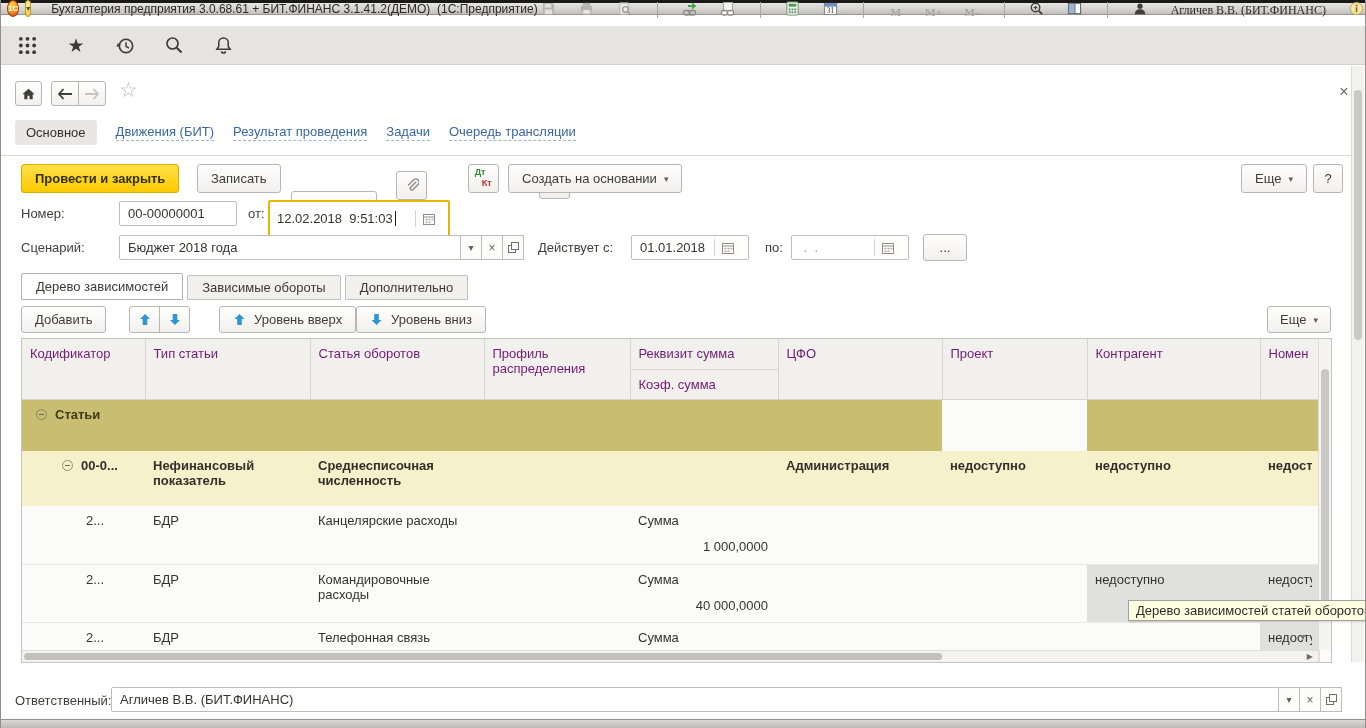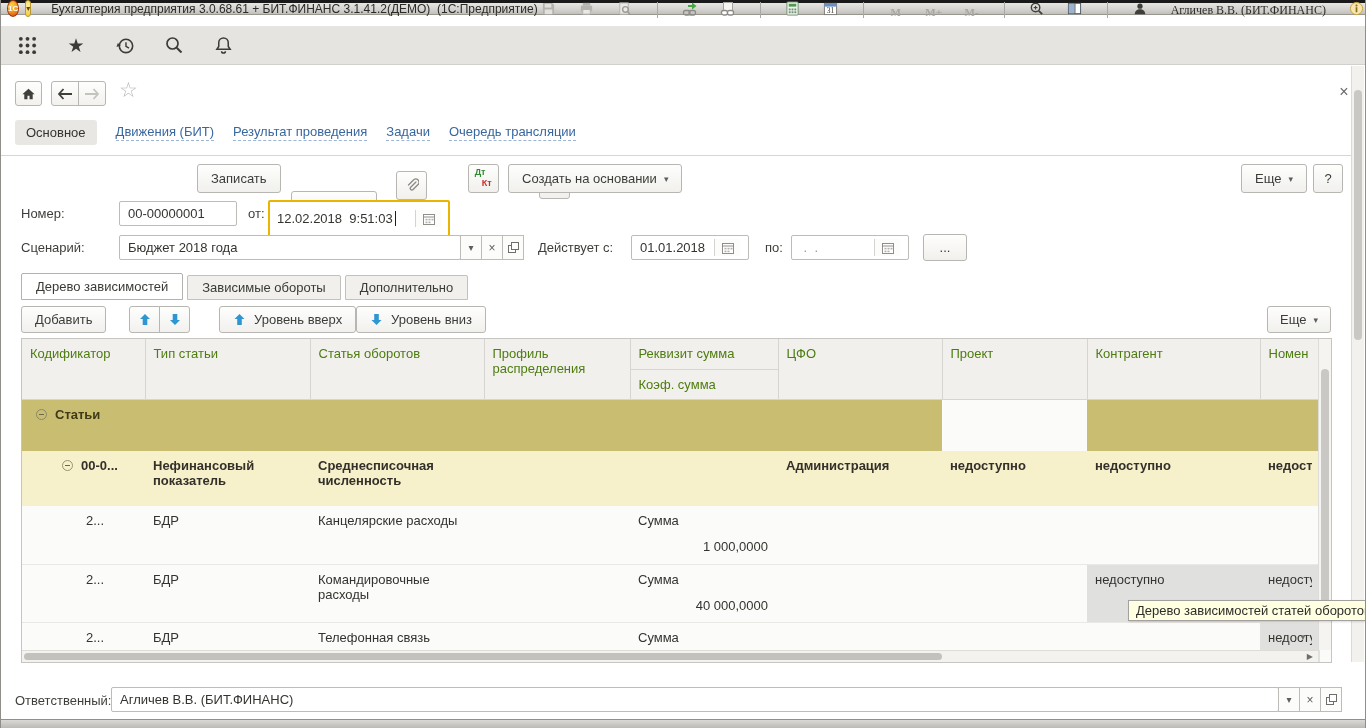--- a/index.html
+++ b/index.html
@@ -97,21 +97,21 @@
   .arrow-svg { display:block; }
 
   
   .grid-wrap {
     position:absolute; left:20px; top:273px; width:1311px; height:325px;
     border:1px solid #c6c5c1; overflow:hidden; background:#fbfbfa;
   }
   table.grid { border-collapse:collapse; table-layout:fixed; width:1298px; }
   table.grid th {
     background:#f1f0ed; border:1px solid #d6d5d1; border-top:none;
-    font-weight:normal; text-align:left; vertical-align:top; padding:7px 8px; color:#4d7c0f; height:30px;
+    font-weight:normal; text-align:left; vertical-align:top; padding:7px 8px; color:#701a75; height:30px;
   }
   table.grid th:first-child { border-left:none; }
   table.grid td {
     vertical-align:top; padding:7px 8px; height:58px; overflow:hidden; white-space:normal;
     border-bottom:1px solid #e9e8e4; color:#33332f;
   }
   tr.r-group td { background:#c9bd72; height:52px; font-weight:bold; color:#3f3a18; border-bottom:none; }
   tr.r-group td.cell-white { background:#fbfbfa; }
   tr.r-sub td { background:#f6f0cb; height:55px; font-weight:bold; color:#33302a; border-bottom:none; }
   td.cell-disabled { background:#e0e0de; color:#a4a3a0; }
@@ -332,20 +332,23 @@
   <div class="abs" style="left:14px; top:55px; display:flex; align-items:center; gap:19px;">
     <span class="navlink-active">Основное</span>
     <span class="navlink">Движения (БИТ)</span>
     <span class="navlink">Результат проведения</span>
     <span class="navlink">Задачи</span>
     <span class="navlink">Очередь трансляции</span>
   </div>
   <div class="abs" style="left:0; top:90px; width:1352px; height:1px; background:#d7d6d2;"></div>
 
   
+  <div class="abs btn btn-yellow" style="left:20px; top:99px;">
+      <span>Провести и закрыть</span>
+    </div>
   <div class="abs btn" style="left:196px; top:99px;">
       <span>Записать</span>
     </div>
   <div class="abs btn" style="left:290px; top:99px;margin-top:27px;">
       <span>Провести</span>
     </div>
   <div class="abs btn btn-sq" style="left:395px; top:99px;">
     <svg width="14" height="16" viewBox="0 0 16 17">
         <path d="M12.5 5l-6 6a1.9 1.9 0 0 0 2.7 2.7l6-6A3.7 3.7 0 0 0 10 2.5L4 8.5" fill="none" stroke="#8b8a86" stroke-width="1.5" stroke-linecap="round"></path>
       </svg>

